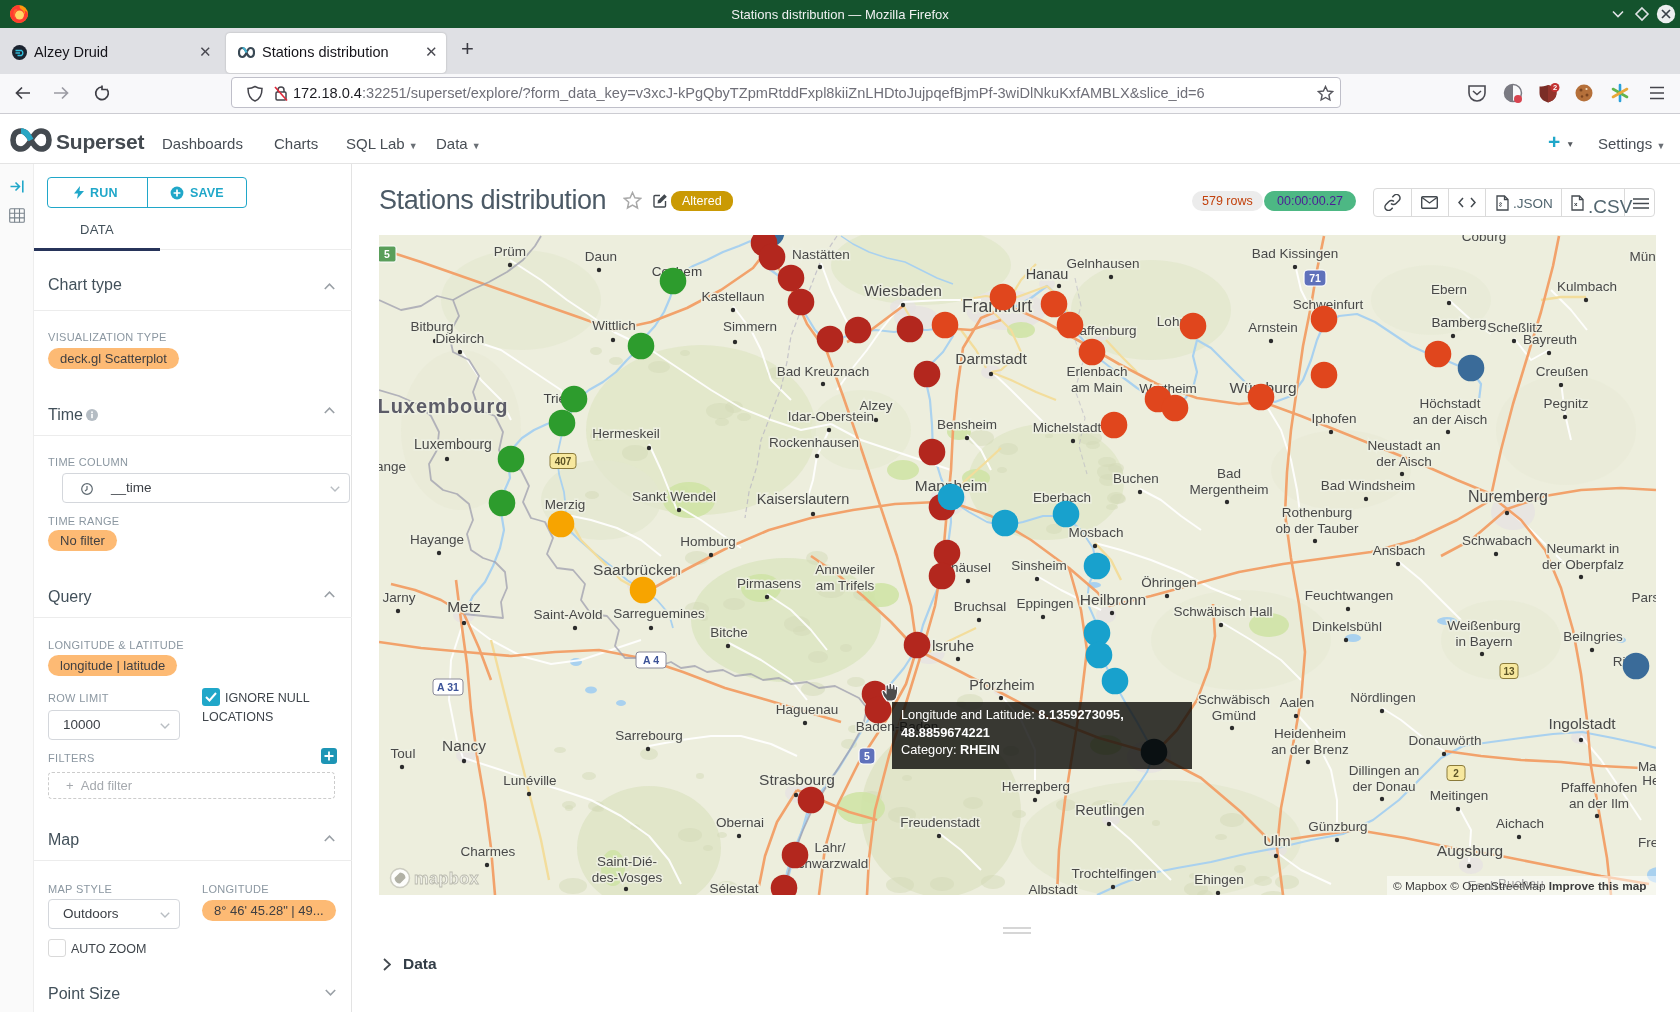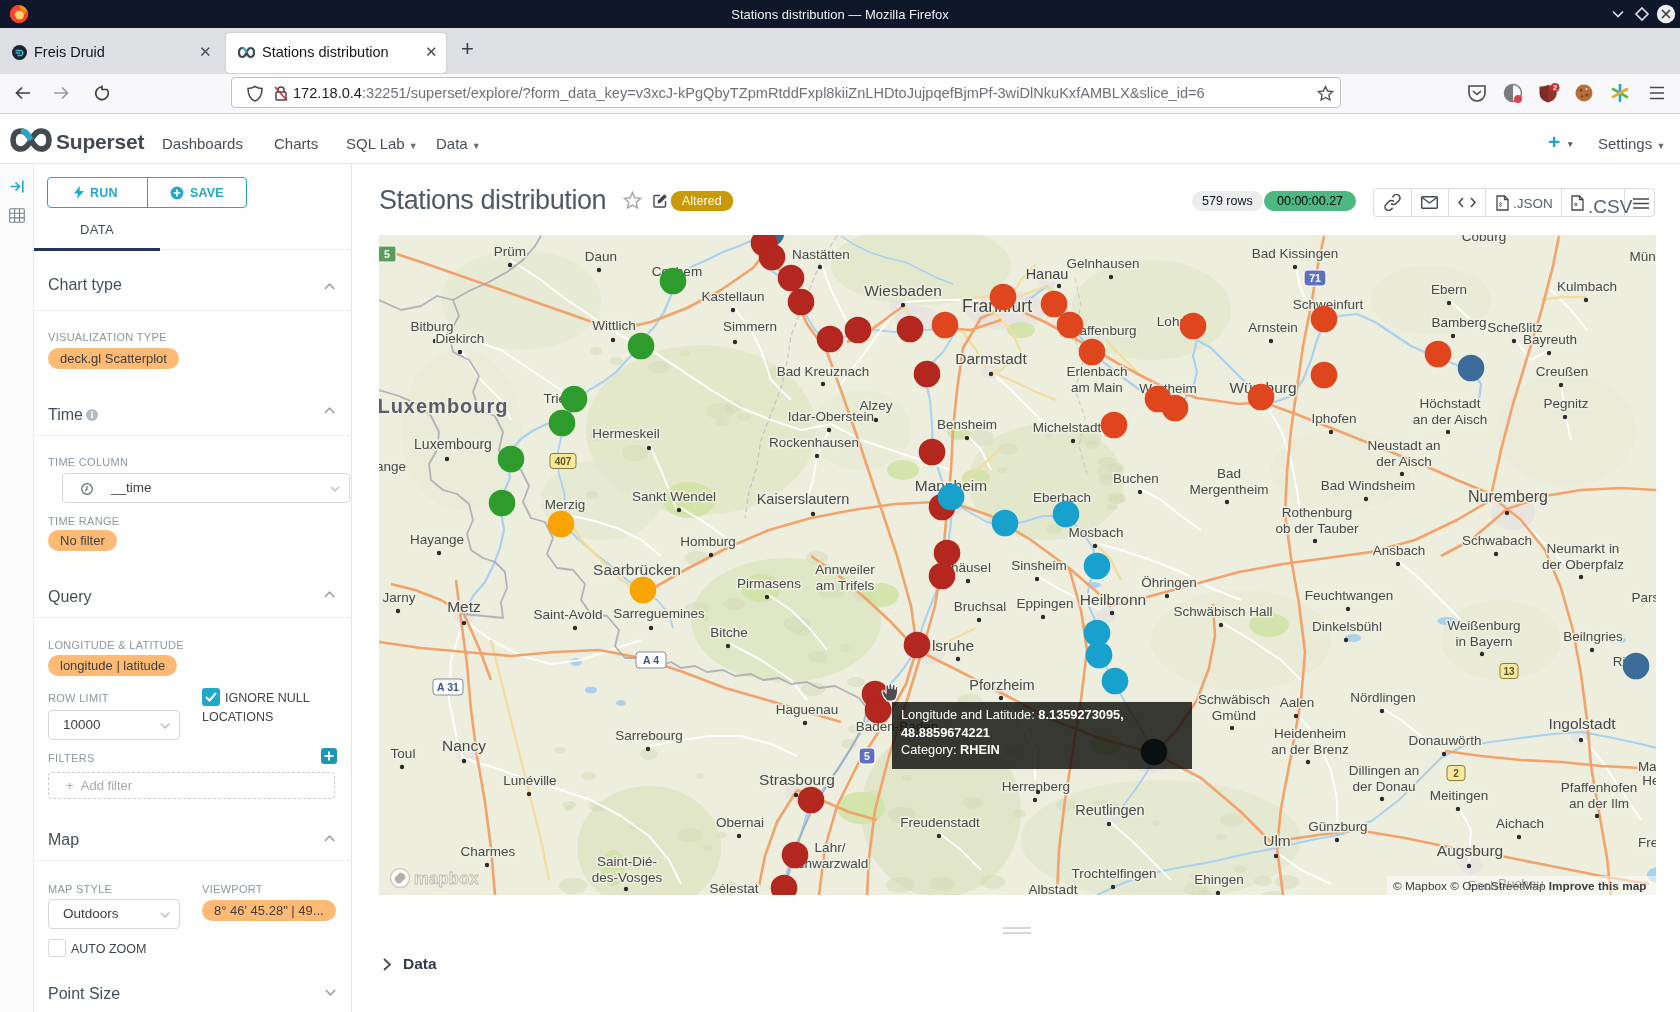--- a/index.html
+++ b/index.html
@@ -1,20 +1,20 @@
 <!DOCTYPE html>
 <html><head>
 <meta charset="utf-8">
 <style>
   * { margin:0; padding:0; box-sizing:border-box; }
   html,body { width:1680px; height:1012px; overflow:hidden; background:#fff;
     font-family:"Liberation Sans", sans-serif; }
   .abs { position:absolute; }
   
-  #titlebar { position:absolute; left:0; top:0; width:1680px; height:28px; background:#0f172a;text-decoration:underline; }
+  #titlebar { position:absolute; left:0; top:0; width:1680px; height:28px; background:#14532d;text-decoration:underline; }
   #titlebar .wtitle { position:absolute; left:0; right:0; top:7px; text-align:center; color:#f0f1f2; font-size:13px; }
   #tabbar { position:absolute; left:0; top:28px; width:1680px; height:46px; background:#dfe0e4; }
   .tab { position:absolute; top:5px; height:40px; font-size:14.5px; color:#15141a; }
   .tab.active { background:#fff; border-radius:4px; box-shadow:0 0 2px rgba(0,0,0,.25); }
   #toolbar { position:absolute; left:0; top:74px; width:1680px; height:40px; background:#f8f8fa; border-bottom:1px solid #ccccd2; }
   #urlbar { position:absolute; left:231px; top:77px; width:1110px; height:31px; background:#fff; border:1px solid #bfbfc9; border-radius:4px; }
   
   #ssnav { position:absolute; left:0; top:115px; width:1680px; height:49px; background:#fff; border-bottom:1px solid #e4e4e4; }
   .navitem { position:absolute; top:20px; font-size:15px; color:#484e55; }
   
@@ -45,21 +45,21 @@
   </svg>
 </div>
 
 <div id="tabbar">
   <div class="tab" style="left:0;width:218px">
     <svg class="abs" style="left:12px;top:12px" width="15" height="15" viewBox="0 0 15 15">
       <circle cx="7.5" cy="7.5" r="7.5" fill="#1c2430"></circle>
       <path d="M3.5 5.5 h6 a3 3 0 0 1 0 5 h-4" fill="none" stroke="#34c2e0" stroke-width="1.4"></path>
       <path d="M3.5 8 h4.5" stroke="#34c2e0" stroke-width="1.4"></path>
     </svg>
-    <span class="abs" style="left:34px;top:11px">Freis Druid</span>
+    <span class="abs" style="left:34px;top:11px">Alzey Druid</span>
     <span class="abs" style="left:199px;top:10px;color:#4a4a52;font-size:15px">✕</span>
   </div>
   <div class="tab active" style="left:226px;width:220px">
     <svg class="abs" style="left:12px;top:13px" width="17" height="13" viewBox="0 0 34 22">
       <path d="M9 2 C4 2 2 6 2 11 C2 16 4 20 9 20 C13 20 15 16 17 11 C19 6 21 2 25 2 C30 2 32 6 32 11 C32 16 30 20 25 20 C21 20 19 16 17 11 C15 6 13 2 9 2 Z" fill="none" stroke="#394854" stroke-width="4.4"></path>
       <path d="M9 2 C13 2 15 6 17 11" fill="none" stroke="#43b2d0" stroke-width="4.4"></path>
     </svg>
     <span class="abs" style="left:36px;top:11px">Stations distribution</span>
     <span class="abs" style="left:199px;top:10px;color:#4a4a52;font-size:15px">✕</span>
   </div>
@@ -219,21 +219,21 @@
   <div class="abs" style="left:14px;top:608px;width:287px;height:27px;border:1px dashed #ccc;border-radius:4px">
     <span class="abs" style="left:17px;top:5px;font-size:13px;color:#a5a9ae">+&nbsp;&nbsp;Add filter</span>
   </div>
 
   <span class="seclabel abs" style="left:14px;top:667px">Map</span>
   <svg class="abs" style="left:290px;top:671px" width="11" height="7" viewBox="0 0 11 7" fill="none" stroke="#9aa0a6" stroke-width="1.6">
       <path d="M0.8 6 L5.5 1.2 L10.2 6"></path>
     </svg>
   <div class="abs" style="left:0;top:696px;width:318px;height:1px;background:#ececec"></div>
   <span class="ctllabel abs" style="left:14px;top:719px">MAP STYLE</span>
-  <span class="ctllabel abs" style="left:168px;top:719px">VIEWPORT</span>
+  <span class="ctllabel abs" style="left:168px;top:719px">LONGITUDE</span>
   <div class="selectbox" style="left:14px;top:735px;width:132px">
     <span class="abs" style="left:14px;top:6px">Outdoors</span>
     <svg class="abs" style="left:111px;top:12px" width="10" height="6" viewBox="0 0 10 6" fill="none" stroke="#b8bdc2" stroke-width="1.4">
         <path d="M0.8 0.8 L5 5 L9.2 0.8"></path>
       </svg>
   </div>
   <span class="pill abs" style="left:168px;top:736px">8° 46' 45.28" | 49...</span>
   <div class="abs" style="left:14px;top:775px;width:18px;height:18px;background:#fff;border:1px solid #d9d9d9;border-radius:3px"></div>
   <span class="abs" style="left:37px;top:778px;font-size:12.5px;color:#3f454b">AUTO ZOOM</span>
 
@@ -246,22 +246,22 @@
 
   <span class="abs" style="left:26px;top:21px;font-size:27px;color:#4c5a66;letter-spacing:-0.4px">Stations distribution</span>
   <svg class="abs" style="left:270px;top:27px" width="19" height="19" viewBox="0 0 19 19" fill="none" stroke="#a9a9a9" stroke-width="1.5">
       <path d="M9.5 1.5 L11.9 6.8 L17.6 7.4 L13.3 11.3 L14.5 17 L9.5 14.1 L4.5 17 L5.7 11.3 L1.4 7.4 L7.1 6.8 Z"></path>
     </svg>
   <svg class="abs" style="left:300px;top:29px" width="15" height="15" viewBox="0 0 15 15" fill="none" stroke="#43494f" stroke-width="1.4">
       <path d="M7 2.5 H2 a1 1 0 0 0 -1 1 V13 a1 1 0 0 0 1 1 H11.5 a1 1 0 0 0 1 -1 V8"></path>
       <path d="M11.3 1.2 L13.8 3.7 L7.5 10 L4.5 10.5 L5 7.5 Z" fill="#43494f" stroke="none"></path>
     </svg>
   <span class="abs" style="left:318px;top:27px;background:#ca9a04;color:#fff;font-size:12.5px;padding:3px 11px;border-radius:9px">Altered</span>
-  <span class="abs" style="left:839px;top:27px;background:#ececec;color:#0f172a;font-size:12.5px;padding:3px 10px;border-radius:11px">579 rows</span>
-  <span class="abs" style="left:911px;top:27px;background:#4db884;color:#000000;font-size:12.5px;padding:3px 13px;border-radius:11px">00:00:00.27</span>
+  <span class="abs" style="left:839px;top:27px;background:#ececec;color:#c2410c;font-size:12.5px;padding:3px 10px;border-radius:11px">579 rows</span>
+  <span class="abs" style="left:911px;top:27px;background:#4db884;color:#4c1d95;font-size:12.5px;padding:3px 13px;border-radius:11px">00:00:00.27</span>
   <div class="abs" style="left:1020px;top:24px;width:282px;height:29px;border:1px solid #dadada;border-radius:4px;background:#fff">
     <div class="abs" style="left:37px;top:0;width:1px;height:27px;background:#dadada"></div>
     <div class="abs" style="left:74px;top:0;width:1px;height:27px;background:#dadada"></div>
     <div class="abs" style="left:111px;top:0;width:1px;height:27px;background:#dadada"></div>
     <div class="abs" style="left:187px;top:0;width:1px;height:27px;background:#dadada"></div>
     <div class="abs" style="left:250px;top:0;width:1px;height:27px;background:#dadada"></div>
     <svg class="abs" style="left:10px;top:5px" width="17" height="17" viewBox="0 0 17 17" fill="none" stroke="#43494f" stroke-width="1.5">
         <path d="M7 9.5 a3.5 3.5 0 0 0 5 0 l3 -3 a3.5 3.5 0 0 0 -5 -5 l-1.7 1.7 M10 7.5 a3.5 3.5 0 0 0 -5 0 l-3 3 a3.5 3.5 0 0 0 5 5 l1.7 -1.7"></path>
       </svg>
     <svg class="abs" style="left:47px;top:7px" width="17" height="13" viewBox="0 0 17 13" fill="none" stroke="#43494f" stroke-width="1.4">

